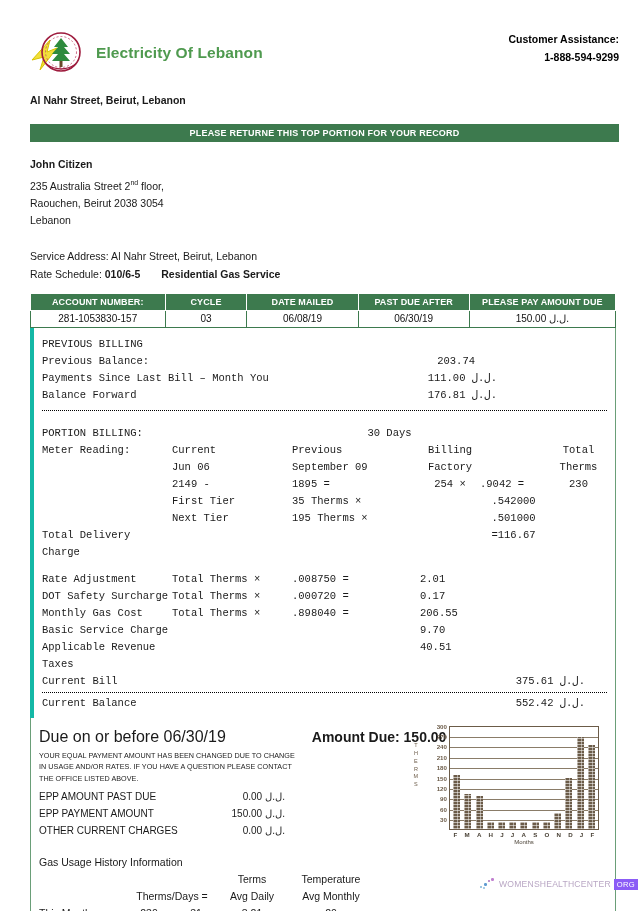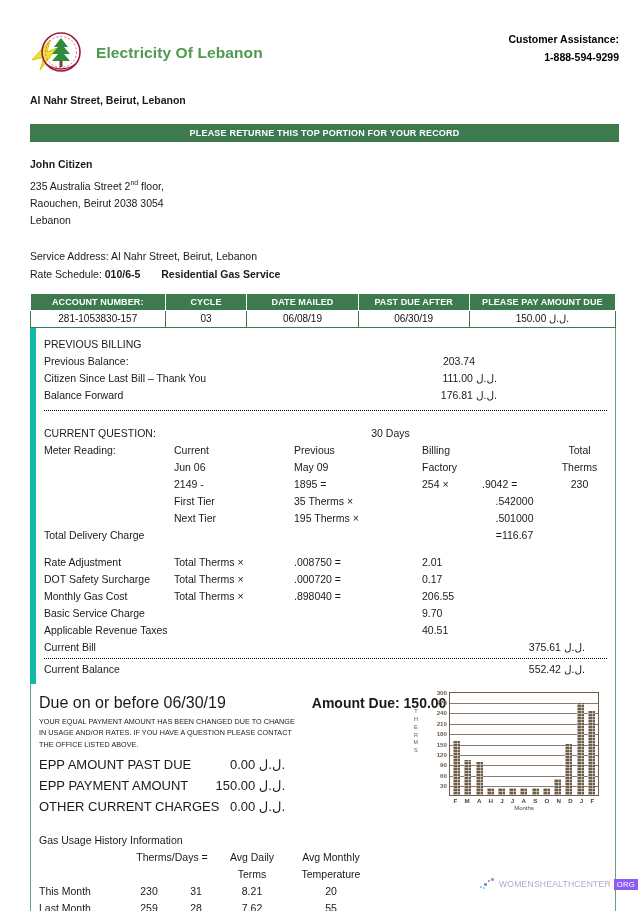--- a/index.html
+++ b/index.html
@@ -44,39 +44,39 @@
   table.acct th {
     background:#3d7a4e; color:#fff; font-size:9px; font-weight:bold;
     padding:3px 0; border:1px solid #fff; text-align:center; letter-spacing:.1px;
   }
   table.acct td {
     font-size:10px; text-align:center; padding:2.5px 0;
     border:1px solid #3d7a4e; color:#111;
   }
 
   
-  .billbody { margin: 0 25px 0 30px; border-left:6px solid #14b8a6; border-right:1px solid #6a9e78;
-              padding: 8px 8px 6px 8px; position:relative; }
+  .billbody { margin: 0 25px 0 30px; border-left:4px solid #14b8a6; border-right:1px solid #6a9e78;
+              padding: 8px 8px 6px 8px; position:relative;font-family:Liberation Mono, monospace; }
 
   .row { display:flex; font-size:10.5px; line-height:1.62; }
   .lbl { }
   .amt { margin-left:auto; }
 
   .sec-title { font-size:10.5px; line-height:1.62; }
 
   .dotted { border-top:1px dotted #000; margin:6px 0 8px 0; height:0; }
   .dotted.tight { margin:2px 0 2px 0; }
 
   
   .grid { font-size:10.5px; line-height:1.62; }
   .grid .gr { display:flex; }
   .c0 { width:130px; flex:0 0 130px; }
   .c1 { width:120px; flex:0 0 120px; }
   .c2 { width:128px; flex:0 0 128px; }
-  .c3 { width:60px;  flex:0 0 60px; }
+  .c3 { width:60px;  flex:0 0 60px;text-align:center; }
   .c4 { width:70px;  flex:0 0 70px; }
   .c5 { flex:1;text-align:center; }
 
   
   .ch { display:flex; font-size:10.5px; line-height:1.62; }
   .ch .k  { width:130px; flex:0 0 130px; }
   .ch .tt { width:120px; flex:0 0 120px; }
   .ch .rt { width:128px; flex:0 0 128px; }
   .ch .vv { flex:1; }
 
@@ -84,21 +84,21 @@
   .totline .rgt { margin-left:auto; padding-right:22px; }
 
   
   .due-wrap { margin: 0 25px 0 30px; border-left:1px solid #6a9e78; border-right:1px solid #6a9e78;
               border-bottom:1px solid #6a9e78; padding: 10px 8px 14px 8px; position:relative;
               min-height: 250px; }
   .due-head { display:flex; align-items:baseline; }
   .due-date { font-size:16px; }
   .amount-due { margin-left:86px; font-size:14px; font-weight:bold; }
   .fine { font-size:7.2px; line-height:1.62; margin-top:4px; letter-spacing:.05px; width:260px; }
-  .epp { font-size:13px; display:flex; width:262px; margin-top:6px; }
+  .epp { font-size:10px; display:flex; width:262px; margin-top:6px; }
   .epp .ev { margin-left:auto; padding-right:16px; }
 
   
   .usage { margin-top:18px; font-size:10.5px; line-height:1.62; }
   .urow { display:flex; }
   .u0 { width:86px; flex:0 0 86px; }
   .u1 { width:48px; flex:0 0 48px; text-align:center; }
   .u2 { width:46px; flex:0 0 46px; text-align:center; }
   .u3 { width:66px; flex:0 0 66px; text-align:center; }
   .u4 { width:92px; flex:0 0 92px; text-align:center; }
@@ -213,48 +213,48 @@
 
   <div class="billbody">
 
     <div class="sec-title">PREVIOUS BILLING</div>
 
     <div class="row">
       <span class="lbl">Previous Balance:</span>
       <span class="amt" style="padding-right:132px">203.74</span>
     </div>
     <div class="row">
-      <span class="lbl">Citizen Since Last Bill – Thank You</span>
+      <span class="lbl">Payments Since Last Bill – Month You</span>
       <span class="amt" style="padding-right:110px">111.00 ل.ل.</span>
     </div>
     <div class="row">
       <span class="lbl">Balance Forward</span>
       <span class="amt" style="padding-right:110px">176.81 ل.ل.</span>
     </div>
 
     <div class="dotted"></div>
     <div style="height:6px"></div>
 
     <div class="grid">
       <div class="gr">
-        <span class="c0">CURRENT QUESTION:</span>
+        <span class="c0">PORTION BILLING:</span>
         <span class="c5">30 Days</span>
       </div>
       <div class="gr">
         <span class="c0">Meter Reading:</span>
         <span class="c1">Current</span>
         <span class="c2">Previous</span>
         <span class="c3">Billing</span>
         <span class="c4"></span>
         <span class="c5">Total</span>
       </div>
       <div class="gr">
         <span class="c0"></span>
         <span class="c1">Jun 06</span>
-        <span class="c2">May 09</span>
+        <span class="c2">September 09</span>
         <span class="c3">Factory</span>
         <span class="c4"></span>
         <span class="c5">Therms</span>
       </div>
       <div class="gr">
         <span class="c0"></span>
         <span class="c1">2149 -</span>
         <span class="c2">1895 =</span>
         <span class="c3">254 ×</span>
         <span class="c4">.9042 =</span>
@@ -407,29 +407,29 @@
     </div>
     <div class="epp">
       <span>OTHER CURRENT CHARGES</span>
       <span class="ev">0.00 ل.ل.</span>
     </div>
 
     <div class="usage">
       <div>Gas Usage History Information</div>
       <div class="urow">
         <span class="u0"></span>
+        <span style="width:94px;flex:0 0 94px"></span>
+        <span class="u3">Terms</span>
+        <span class="u4">Temperature</span>
+      </div>
+      <div class="urow">
+        <span class="u0"></span>
         <span style="width:94px;flex:0 0 94px;text-align:center">Therms/Days  =</span>
         <span class="u3">Avg Daily</span>
         <span class="u4">Avg Monthly</span>
-      </div>
-      <div class="urow">
-        <span class="u0"></span>
-        <span style="width:94px;flex:0 0 94px"></span>
-        <span class="u3">Terms</span>
-        <span class="u4">Temperature</span>
       </div>
       <div class="urow">
         <span class="u0">This Month</span>
         <span class="u1">230</span>
         <span class="u2">31</span>
         <span class="u3">8.21</span>
         <span class="u4">20</span>
       </div>
       <div class="urow">
         <span class="u0">Last Month</span>

